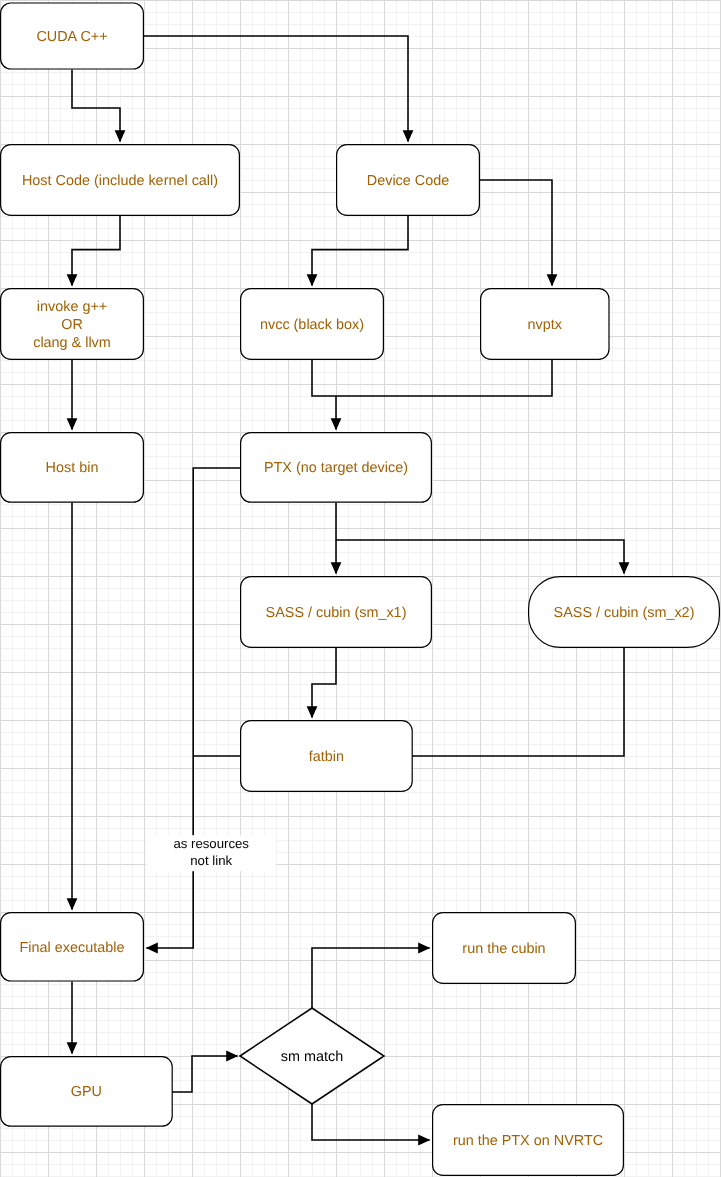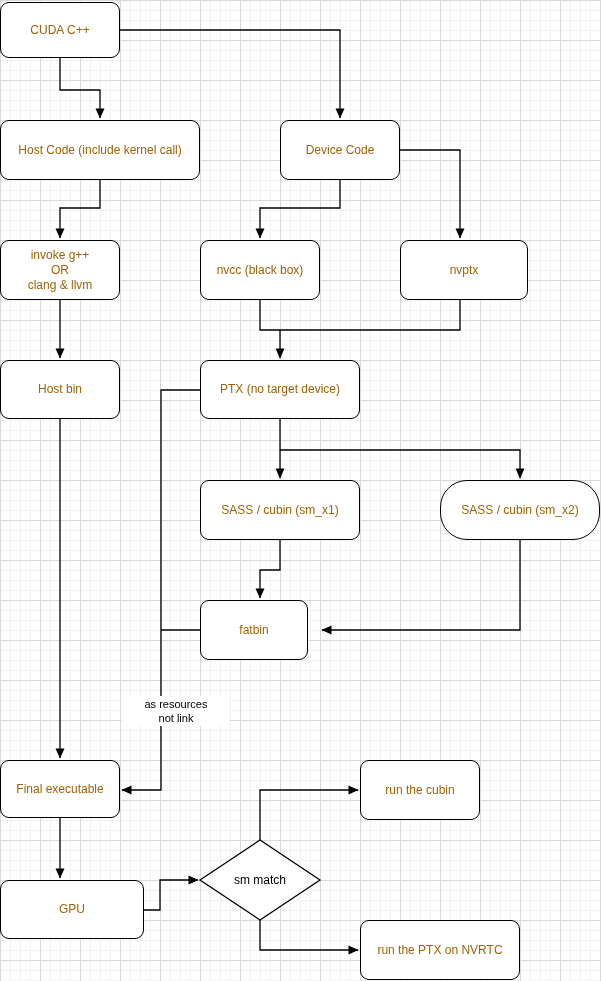--- a/index.html
+++ b/index.html
@@ -135,41 +135,41 @@
       <div>invoke g++</div>
       <div>OR</div>
       <div>clang &amp; llvm</div>
     </div>
   </div>
 
   <div class="node" style="left:200px; top:240px; width:120px; height:60px;">
     <span>nvcc (black box)</span>
   </div>
 
-  <div class="node" style="left:400px; top:240px; width:128px; height:60px;">
+  <div class="node" style="left:400px; top:240px; width:108px; height:60px;">
     <span>nvptx</span>
   </div>
 
   <div class="node" style="left:0px; top:360px; width:120px; height:59px;">
     <span>Host bin</span>
   </div>
 
   <div class="node" style="left:200px; top:360px; width:160px; height:59px;">
     <span>PTX (no target device)</span>
   </div>
 
   <div class="node" style="left:200px; top:480px; width:160px; height:60px;">
     <span>SASS / cubin (sm_x1)</span>
   </div>
 
   <div class="node" style="left:440px; top:480px; width:160px; height:60px;border-radius:27px;">
     <span>SASS / cubin (sm_x2)</span>
   </div>
 
-  <div class="node" style="left:200px; top:600px; width:108px; height:60px;">
+  <div class="node" style="left:200px; top:600px; width:144px; height:60px;">
     <span>fatbin</span>
   </div>
 
   <div class="node" style="left:0px; top:760px; width:120px; height:58px;">
     <span>Final executable</span>
   </div>
 
   <div class="node" style="left:0px; top:880px; width:144px; height:59px;">
     <span>GPU</span>
   </div>

